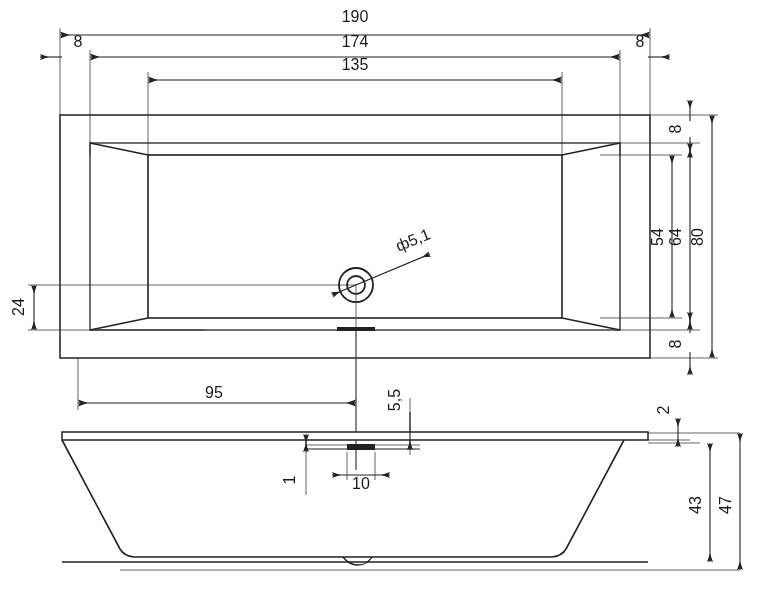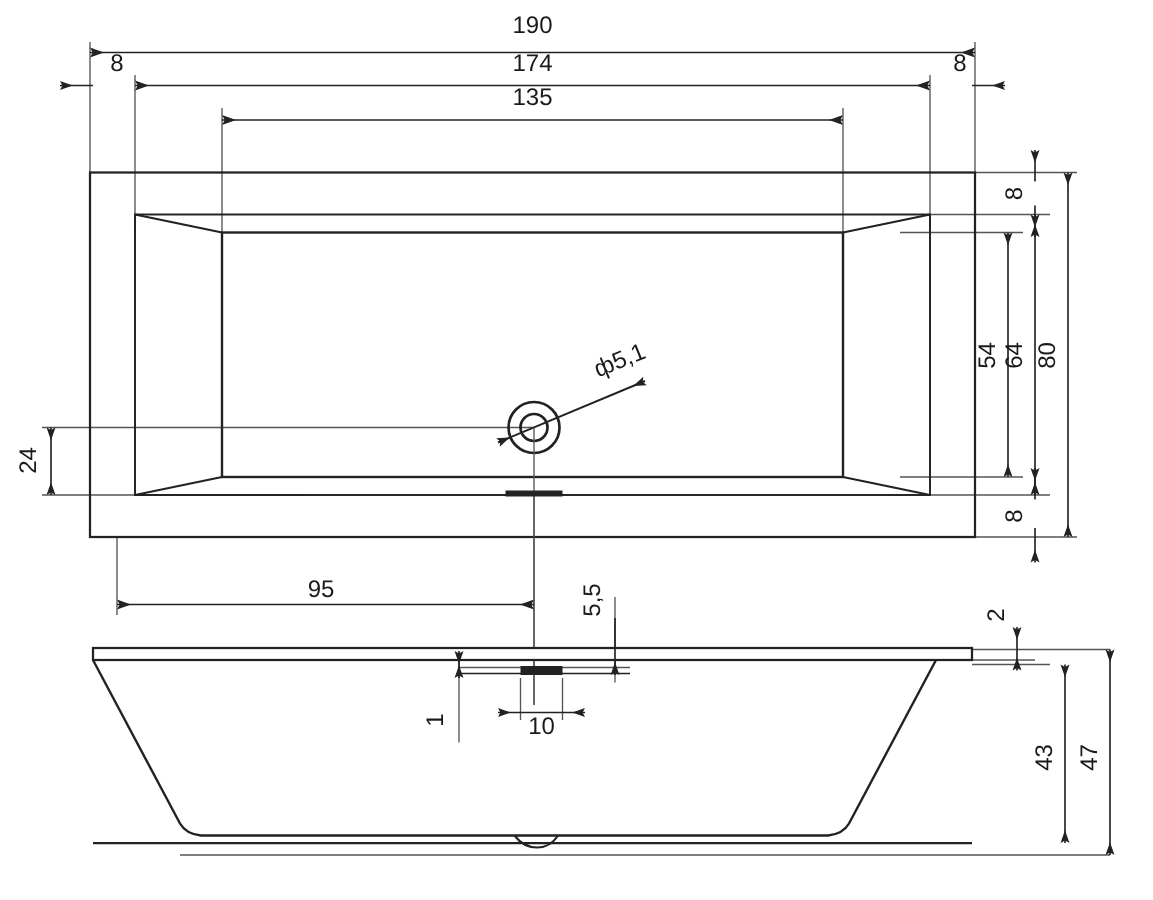--- a/index.html
+++ b/index.html
@@ -8,21 +8,21 @@
     padding: 0;
     background: #ffffff;
   }
   body {
     font-family: "Liberation Sans", sans-serif;
   }
   #drawing-root {
     position: relative;
     width: 769px;
     height: 600px;
-    background: #c2410c;
+    background: #fef9c3;
     overflow: hidden;
   }
   svg#cad {
     display: block;
     width: 769px;
     height: 600px;
   }
   .dimtext {
     font-family: "Liberation Sans", sans-serif;
     font-size: 16px;

